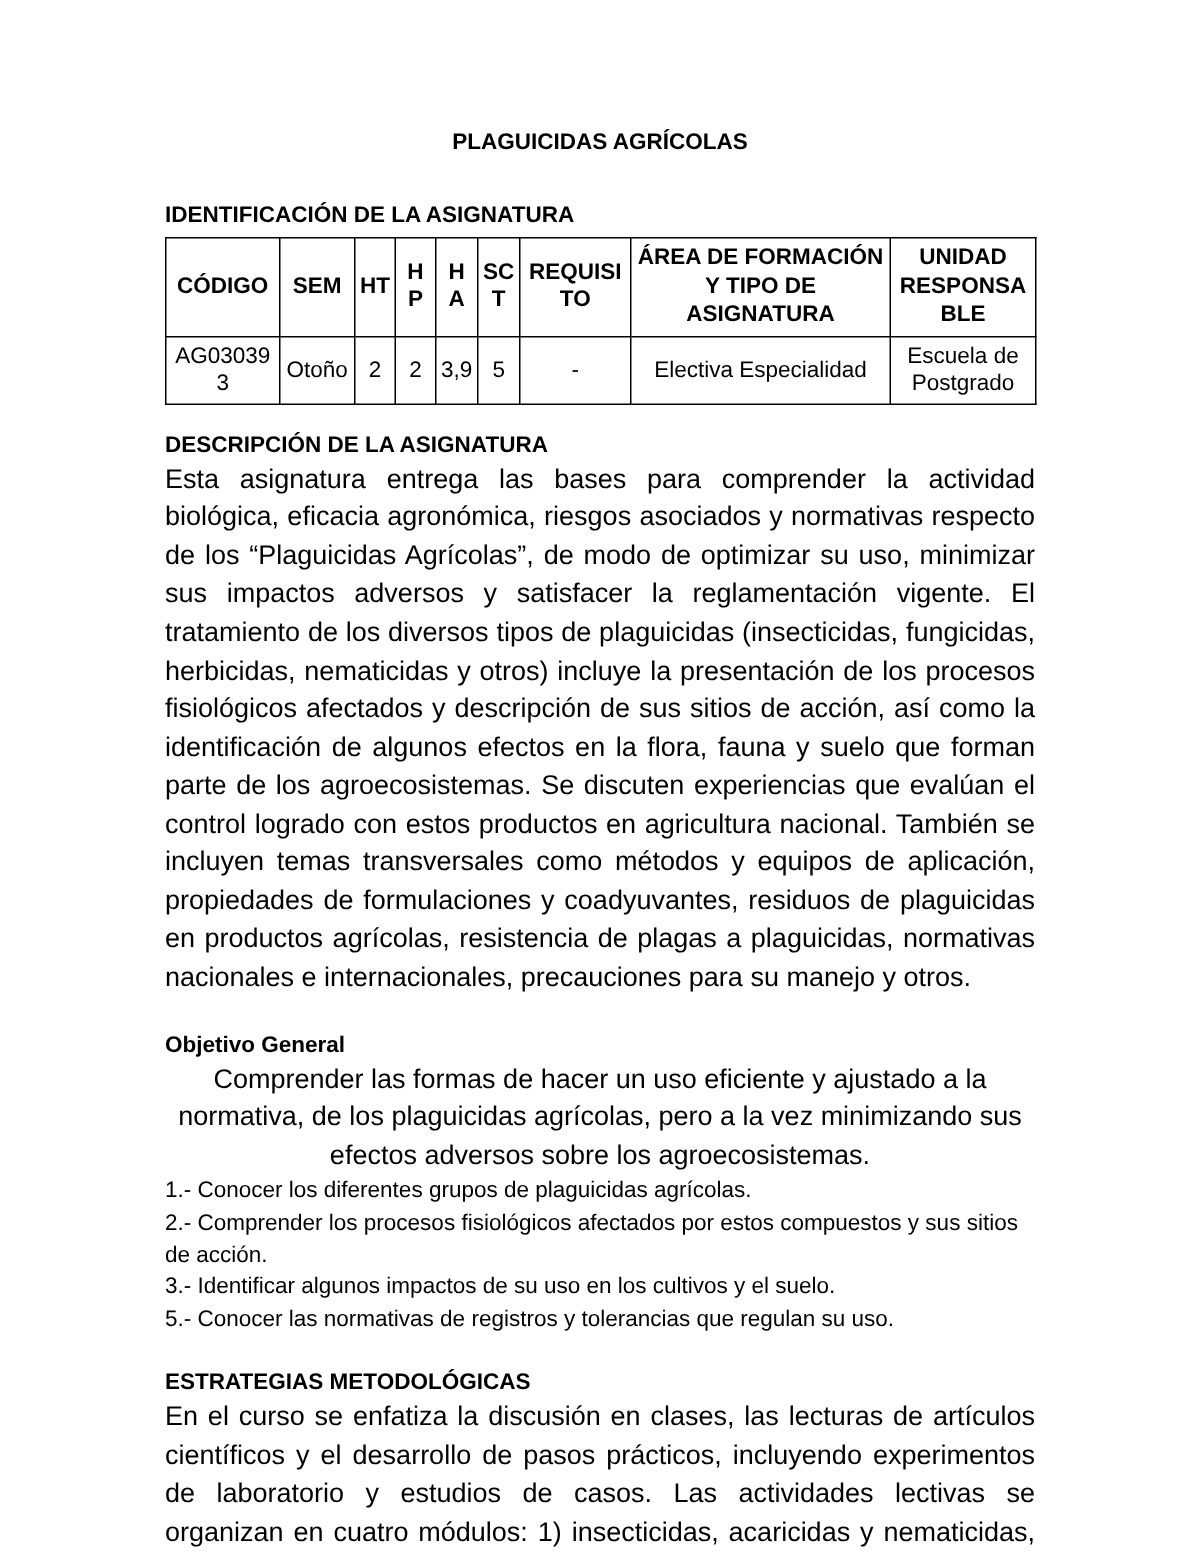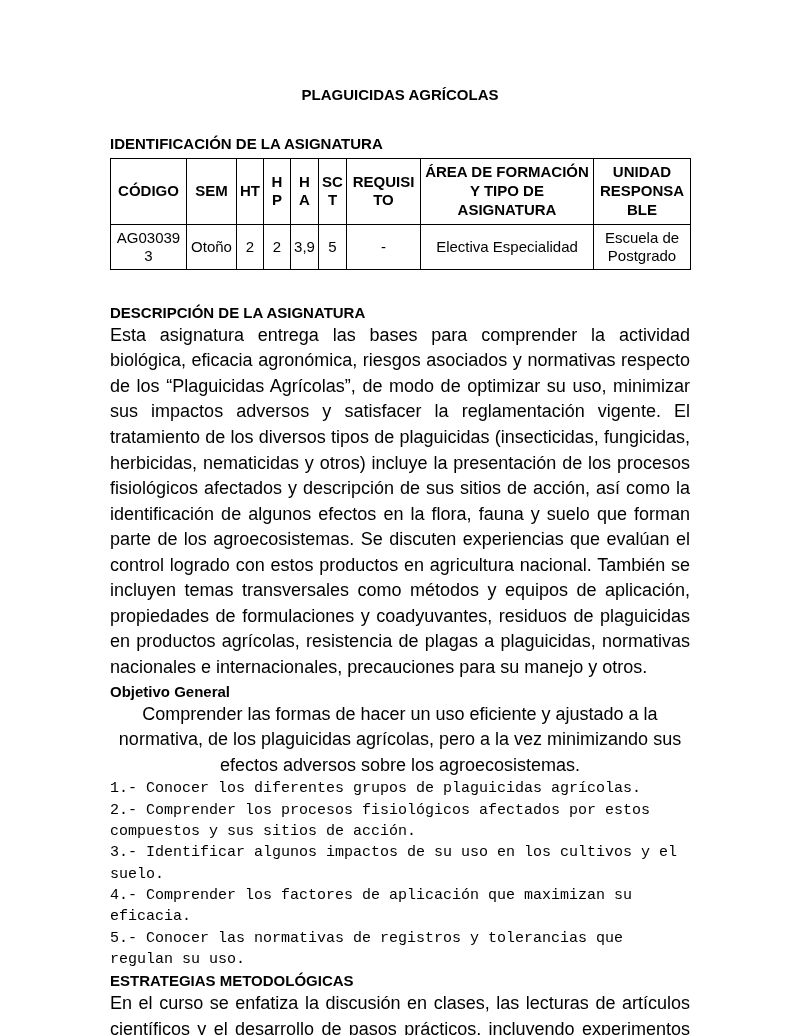--- a/index.html
+++ b/index.html
@@ -19,31 +19,30 @@
     text-align: center;
     font-weight: bold;
     font-size: 15px;
     margin-bottom: 30px;
   }
   .section-heading {
     font-weight: bold;
     font-size: 15px;
     line-height: 1.42;
   }
-  .mt-section { }
+  .mt-section { margin-top: 21px; }
   .body-text {
     font-size: 18px;
     line-height: 1.42;
     text-align: justify;
   }
   .list-line {
     font-size: 15px;
     line-height: 1.42;
     text-align: left;
-    font-family: Liberation Mono, monospace;
   }
   table.course-table {
     border-collapse: collapse;
     width: 100%;
     margin-top: 4px;
     table-layout: fixed;
   }
   .course-table th, .course-table td {
     border: 1px solid #000000;
     text-align: center;
@@ -106,31 +105,30 @@
         <td>2</td>
         <td>3,9</td>
         <td>5</td>
         <td>-</td>
         <td>Electiva Especialidad</td>
         <td>Escuela de Postgrado</td>
       </tr>
     </tbody>
   </table>
 
-  <div class="section-heading" style="margin-top:32px">DESCRIPCIÓN DE LA ASIGNATURA</div>
+  <div class="section-heading" style="margin-top:16px">DESCRIPCIÓN DE LA ASIGNATURA</div>
   <p class="body-text">Esta asignatura entrega las bases para comprender la actividad biológica, eficacia agronómica, riesgos asociados y normativas respecto de los “Plaguicidas Agrícolas”, de modo de optimizar su uso, minimizar sus impactos adversos y satisfacer la reglamentación vigente. El tratamiento de los diversos tipos de plaguicidas (insecticidas, fungicidas, herbicidas, nematicidas y otros) incluye la presentación de los procesos fisiológicos afectados y descripción de sus sitios de acción, así como la identificación de algunos efectos en la flora, fauna y suelo que forman parte de los agroecosistemas. Se discuten experiencias que evalúan el control logrado con estos productos en agricultura nacional. También se incluyen temas transversales como métodos y equipos de aplicación, propiedades de formulaciones y coadyuvantes, residuos de plaguicidas en productos agrícolas, resistencia de plagas a plaguicidas, normativas nacionales e internacionales, precauciones para su manejo y otros.</p>
 
   <div class="section-heading mt-section">Objetivo General</div>
   <p class="body-text" style="text-align:center">Comprender las formas de hacer un uso eficiente y ajustado a la normativa, de los plaguicidas agrícolas, pero a la vez minimizando sus efectos adversos sobre los agroecosistemas.</p>
 
   <div>
     <div class="list-line">1.- Conocer los diferentes grupos de plaguicidas agrícolas.</div>
     <div class="list-line">2.- Comprender los procesos fisiológicos afectados por estos compuestos y sus sitios de acción.</div>
     <div class="list-line">3.- Identificar algunos impactos de su uso en los cultivos y el suelo.</div>
-    <div class="list-line">4.- Comprender los factores de aplicación que maximizan su eficacia.</div>
     <div class="list-line">5.- Conocer las normativas de registros y tolerancias que regulan su uso.</div>
   </div>
 
   <div class="section-heading mt-section">ESTRATEGIAS METODOLÓGICAS</div>
   <p class="body-text">En el curso se enfatiza la discusión en clases, las lecturas de artículos científicos y el desarrollo de pasos prácticos, incluyendo experimentos de laboratorio y estudios de casos. Las actividades lectivas se organizan en cuatro módulos: 1) insecticidas, acaricidas y nematicidas, 2) fungicidas y bactericidas, 3) herbicidas y 4) temas misceláneos en plaguicidas.</p>
   <p class="body-text"><span class="inline-label">COMPETENCIAS DE LA REQUISITO</span><span class="inline-value">Específicas (Tipo: B=Básica, G=Genérica, E=Específica)</span></p>
 
 </div>
 
 </body></html>

